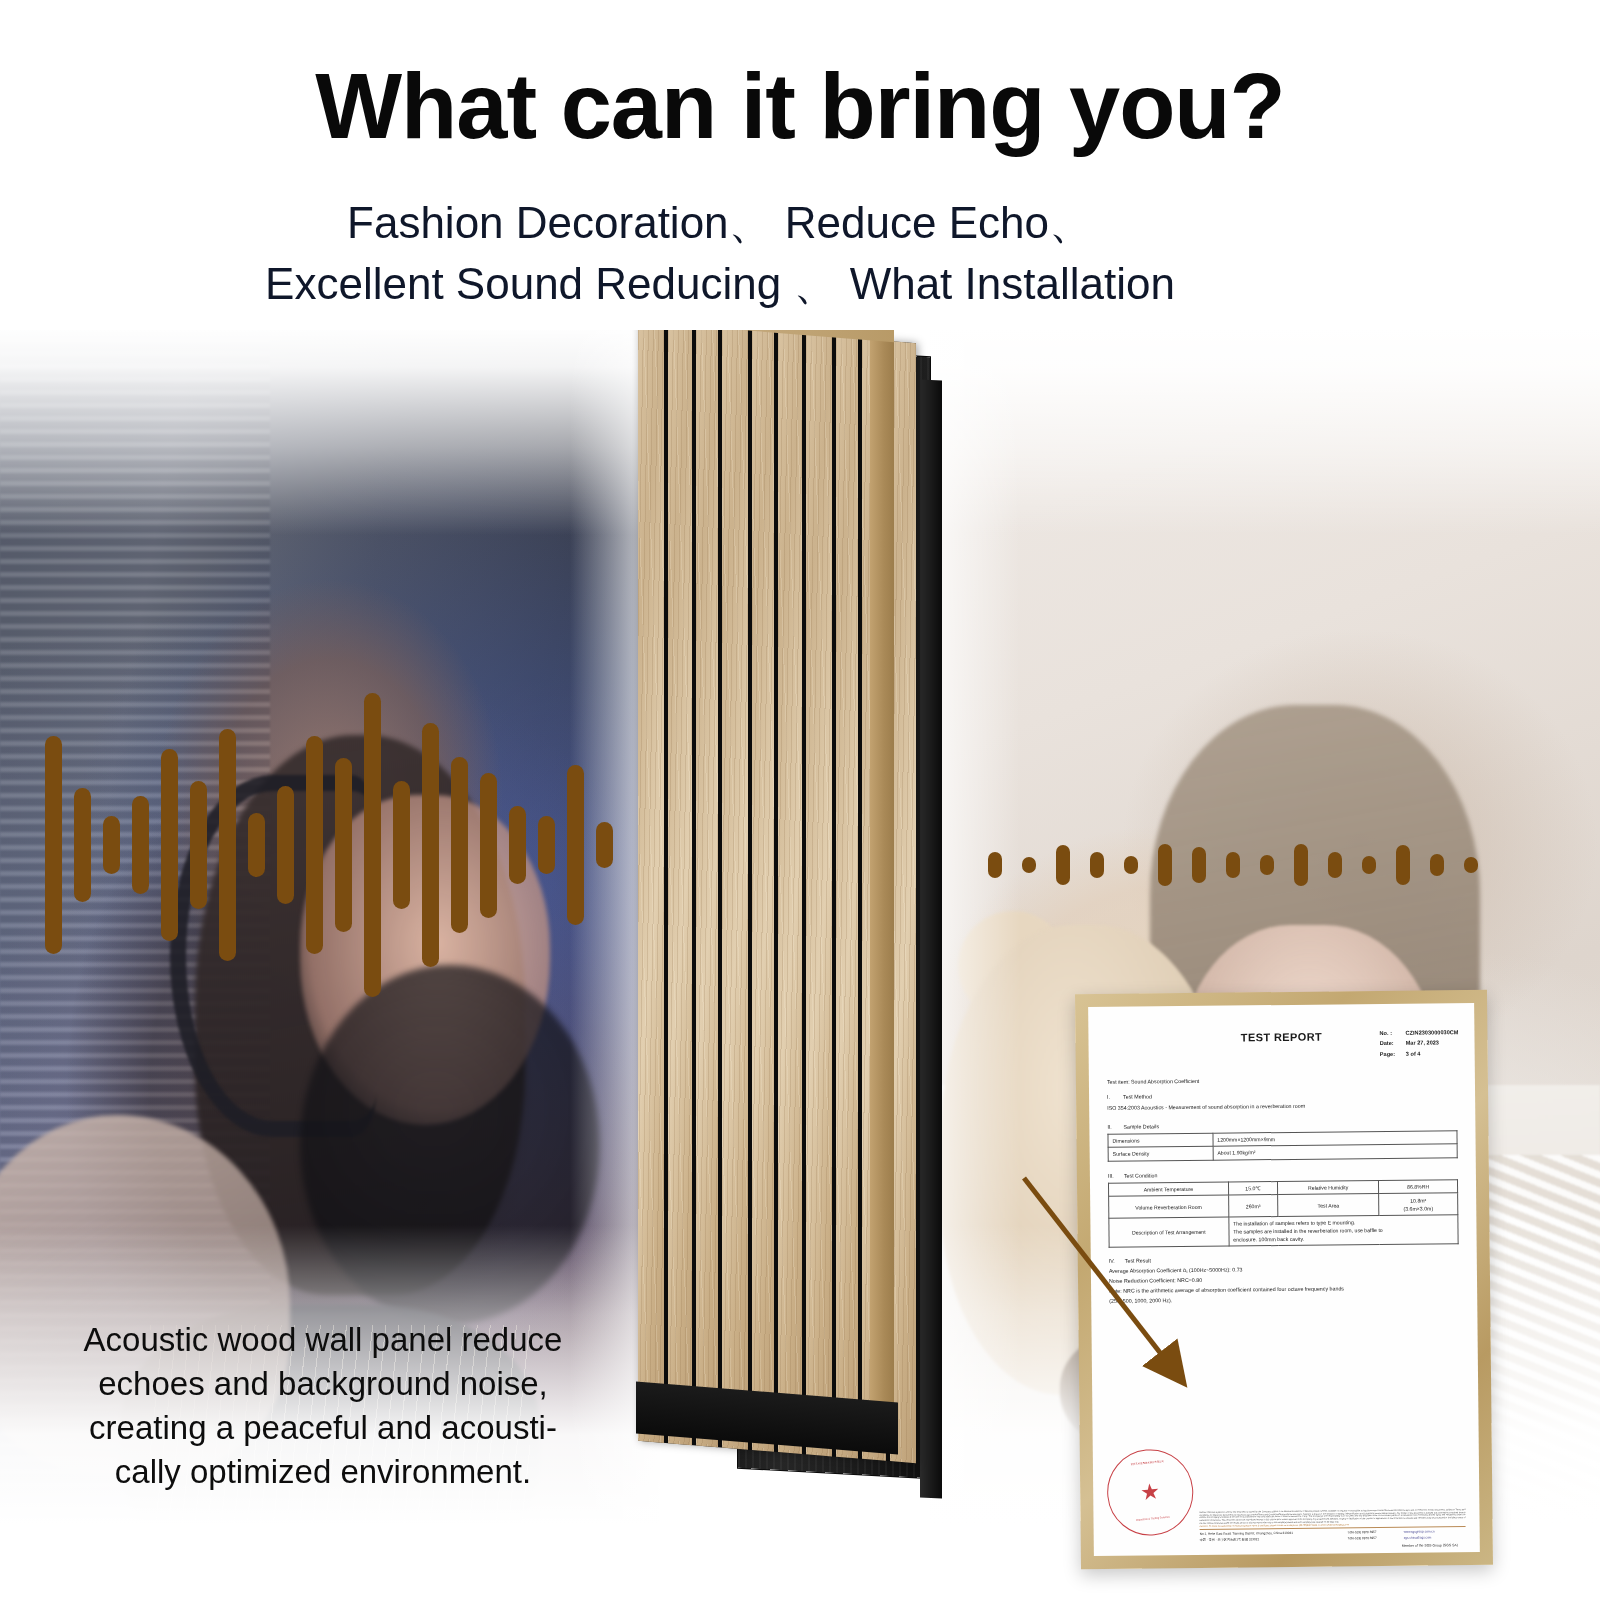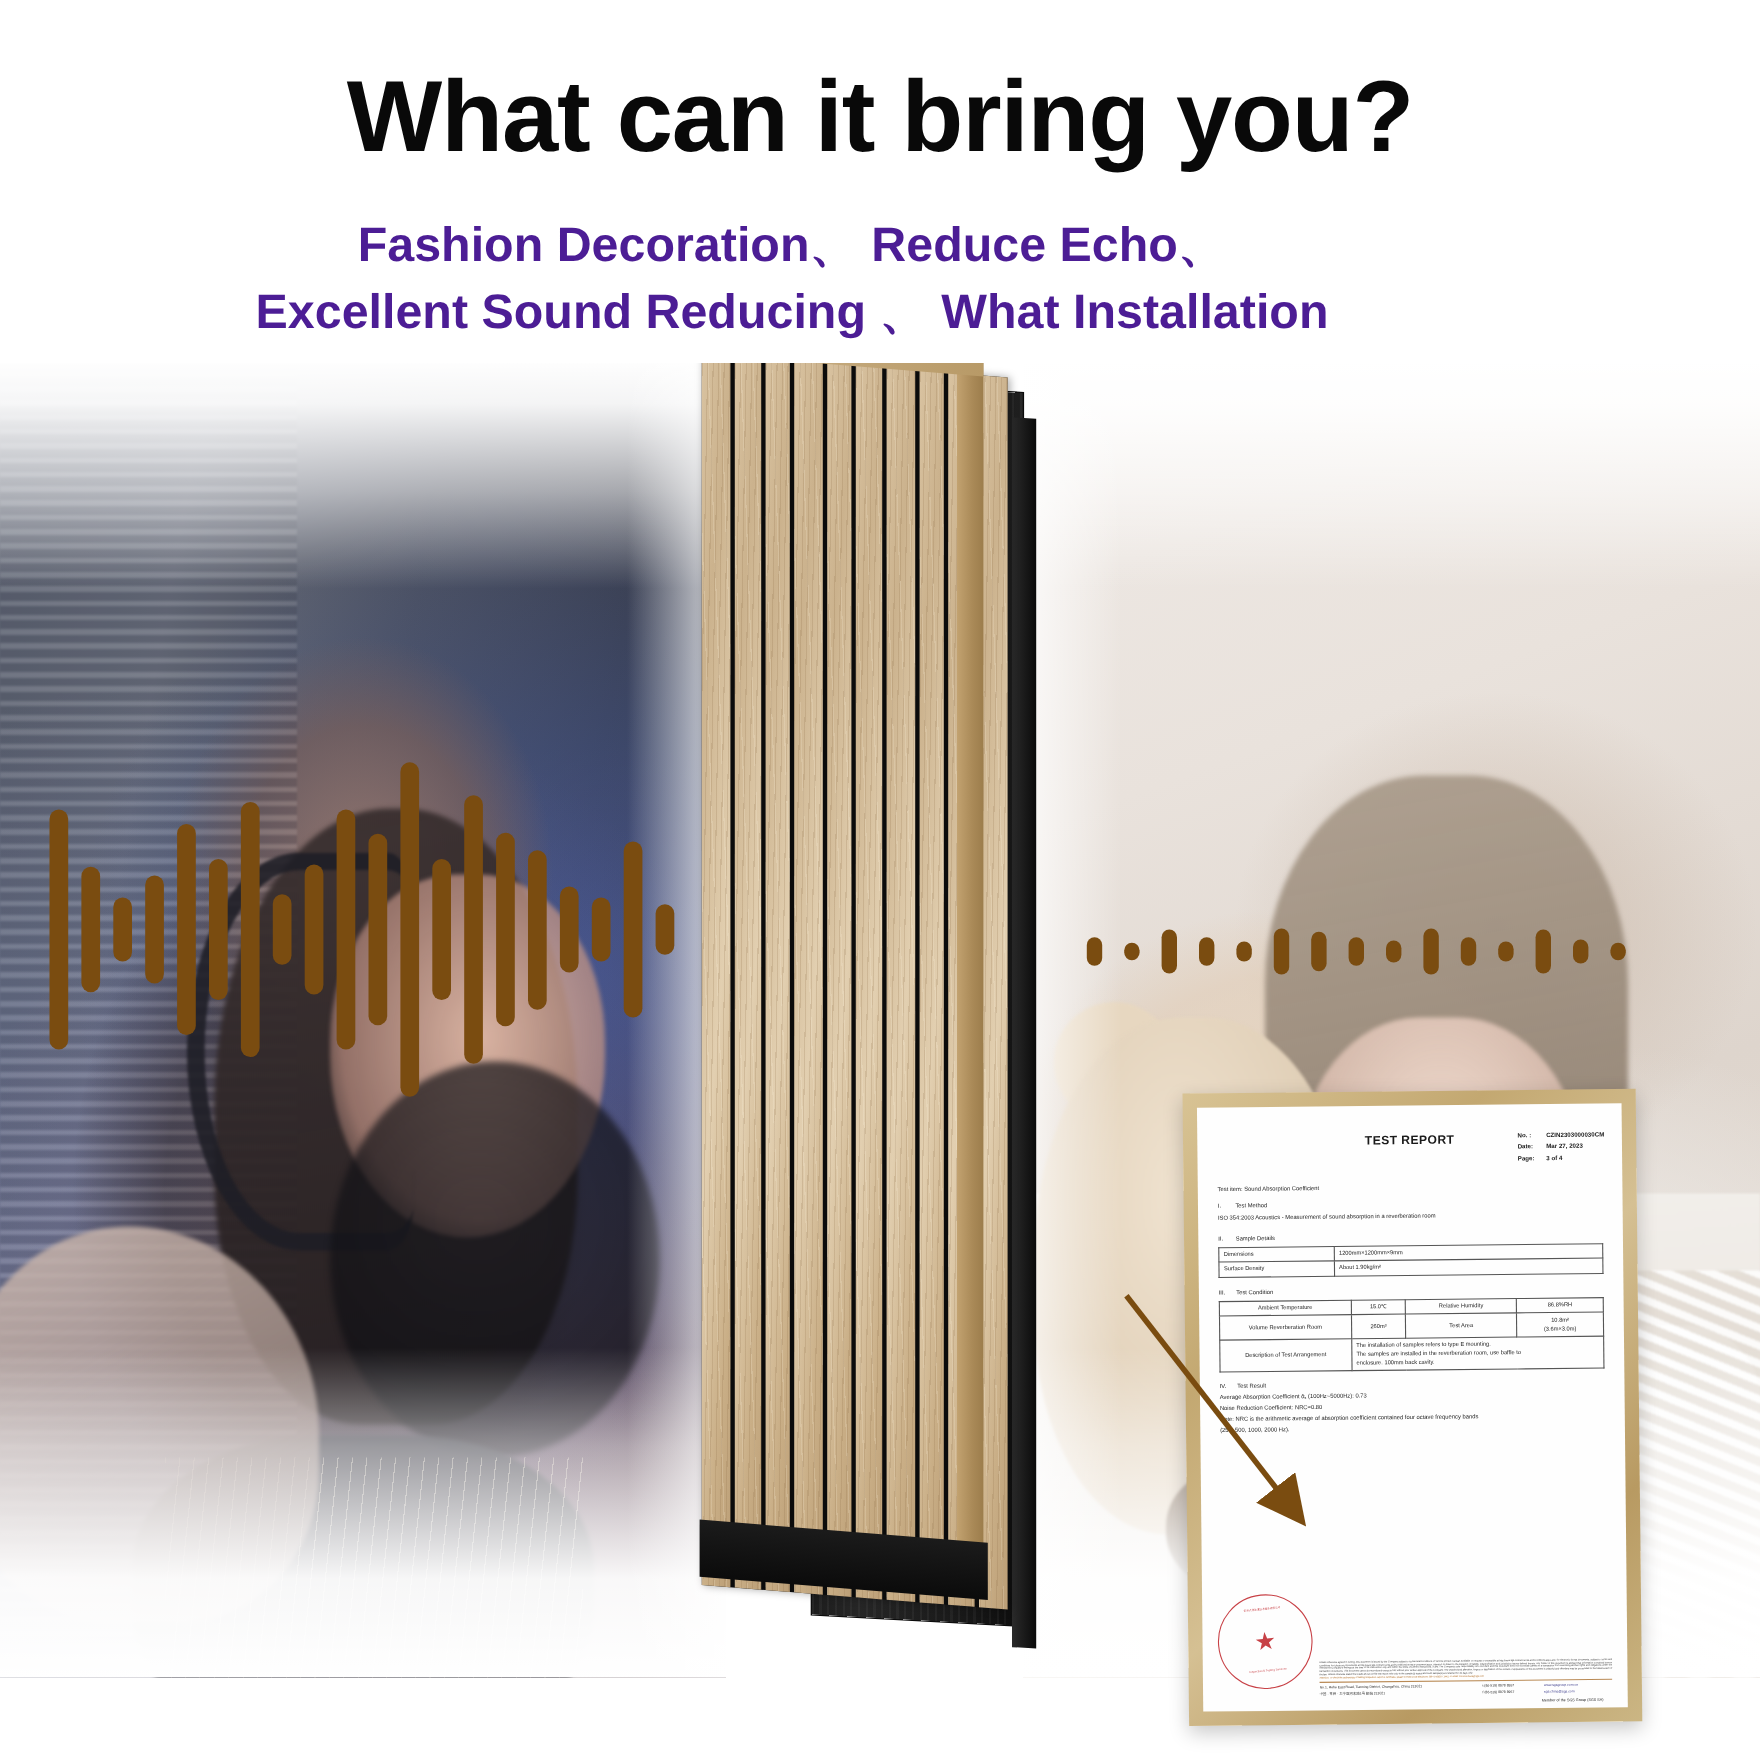--- a/index.html
+++ b/index.html
@@ -13,21 +13,21 @@
 
   
   .header{position:absolute;left:0;top:0;width:1600px;height:330px;background:#fff;z-index:40;}
   .headline{
     position:absolute;left:0;top:58px;width:1600px;text-align:center;
     font-size:92px;font-weight:bold;color:#090909;letter-spacing:-1px;
     line-height:1.05;font-family:"Liberation Sans", sans-serif;
   }
   .sub{
     position:absolute;left:0;top:193px;width:1440px;text-align:center;
-    font-size:44px;color:#4c1d95;line-height:1.38;font-weight:700;
+    font-size:44px;color:#0f172a;line-height:1.38;font-weight:400;
   }
   .sub .l2{display:block;}
 
   
   .photoL{position:absolute;left:0;top:325px;width:660px;height:1200px;overflow:hidden;z-index:5;}
   .photoR{position:absolute;left:930px;top:325px;width:670px;height:1200px;overflow:hidden;z-index:5;}
   .pxin{position:absolute;inset:0;}
 
   
   .studio{
@@ -471,14 +471,20 @@
   </div>
 
   <div class="header">
     <div class="headline">What can it bring you?</div>
     <div class="sub">
       <span>Fashion Decoration、 Reduce Echo、</span>
       <span class="l2">Excellent Sound Reducing 、 What Installation</span>
     </div>
   </div>
 
+  <div class="caption">
+    <span>Acoustic wood wall panel reduce</span>
+    <span>echoes and background noise,</span>
+    <span>creating a peaceful and acousti-</span>
+    <span>cally optimized environment.</span>
+  </div>
 
 </div>
 
 </body></html>

